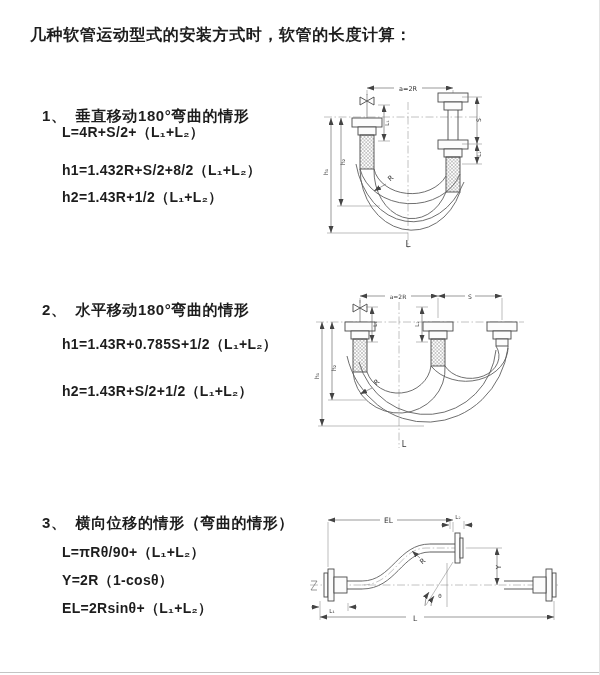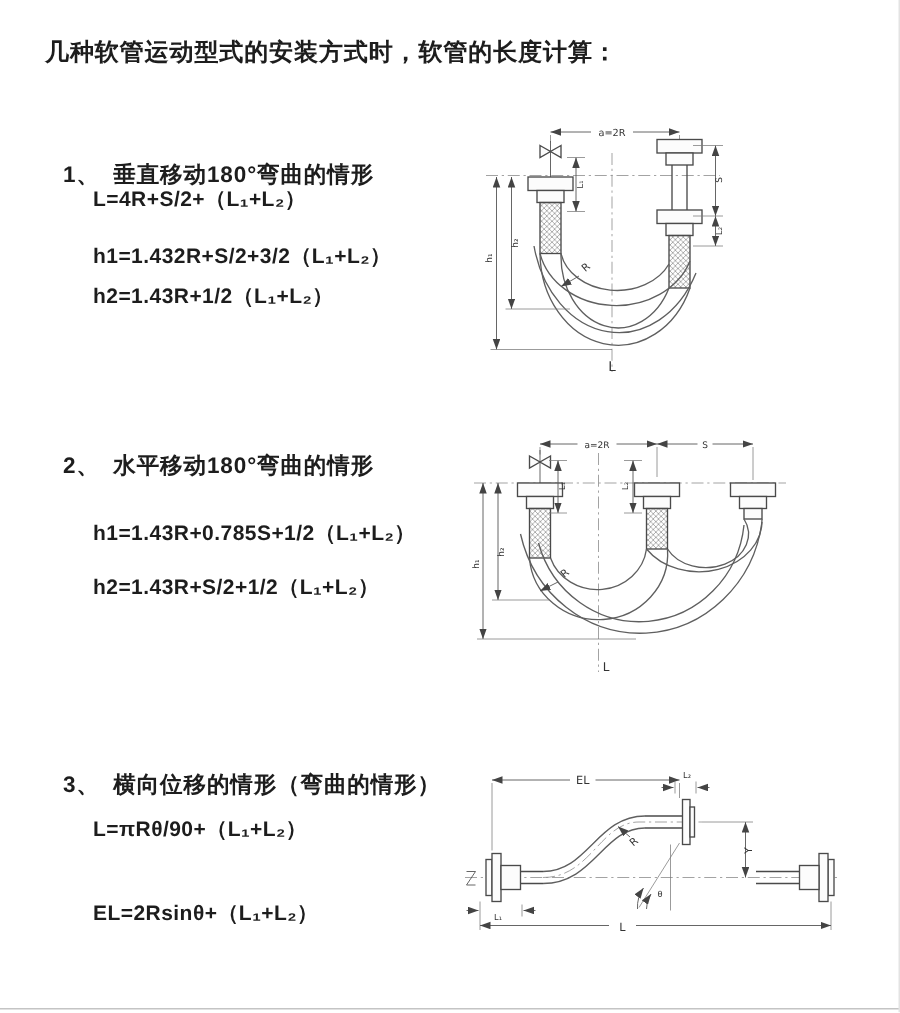--- a/index.html
+++ b/index.html
@@ -37,21 +37,21 @@
       </marker>
     </defs>
   </svg>
 
   <div class="title">几种软管运动型式的安装方式时，软管的长度计算：</div>
 
   <div class="sec-head" style="top:107px">
     <span class="sec-num">1、</span><span>垂直移动180°弯曲的情形</span>
   </div>
   <div class="formula" style="top:124px">L=4R+S/2+（L₁+L₂）</div>
-  <div class="formula" style="top:162px">h1=1.432R+S/2+3/2（L₁+L₂）</div>
+  <div class="formula" style="top:162px">h1=1.432R+S/2+8/2（L₁+L₂）</div>
   <div class="formula" style="top:189px">h2=1.43R+1/2（L₁+L₂）</div>
 
   <svg class="diagram" style="left:312px;top:74px" width="285" height="180" viewBox="0 0 285 180">
     <g>
       <path class="cl" d="M96,28 V174"></path>
       <path class="cl" d="M12,43 H168"></path>
     </g>
     <g>
       <line class="dim" x1="55" y1="14" x2="141" y2="14" marker-start="url(#arr)" marker-end="url(#arr)"></line>
       <rect class="lblbg" x="82" y="9.5" width="28" height="8"></rect>
@@ -111,21 +111,21 @@
     <g>
       <text font-size="7" text-anchor="middle" transform="rotate(-40 80 106)" x="80" y="106">R</text>
       <line class="dim" x1="74" y1="110" x2="62" y2="117" marker-end="url(#arr)"></line>
     </g>
     <text x="96" y="173" font-size="9" text-anchor="middle">L</text>
   </svg>
 
   <div class="sec-head" style="top:301px">
     <span class="sec-num">2、</span><span>水平移动180°弯曲的情形</span>
   </div>
-  <div class="formula" style="top:347px">h1=1.43R+0.785S+1/2（L₁+L₂）</div>
+  <div class="formula" style="top:336px">h1=1.43R+0.785S+1/2（L₁+L₂）</div>
   <div class="formula" style="top:383px">h2=1.43R+S/2+1/2（L₁+L₂）</div>
 
   <svg class="diagram" style="left:306px;top:276px" width="290" height="180" viewBox="0 0 290 180">
     <g>
       <path class="cl" d="M10,46 H218"></path>
       <path class="cl" d="M93,26 V172"></path>
     </g>
     <g>
       <line class="dim" x1="54" y1="20" x2="132" y2="20" marker-start="url(#arr)" marker-end="url(#arr)"></line>
       <rect class="lblbg" x="79" y="15.5" width="26" height="8"></rect>
@@ -191,20 +191,21 @@
       <text font-size="7" text-anchor="middle" transform="rotate(-40 72 108)" x="72" y="108">R</text>
       <line class="dim" x1="66" y1="112" x2="54" y2="118" marker-end="url(#arr)"></line>
     </g>
     <text x="98" y="171" font-size="8" text-anchor="middle">L</text>
   </svg>
 
   <div class="sec-head" style="top:514px">
     <span class="sec-num">3、</span><span>横向位移的情形（弯曲的情形）</span>
   </div>
   <div class="formula" style="top:544px">L=πRθ/90+（L₁+L₂）</div>
+  <div class="formula" style="top:572px">Y=2R（1-cosθ）</div>
   <div class="formula" style="top:600px">EL=2Rsinθ+（L₁+L₂）</div>
 
   <svg class="diagram" style="left:300px;top:505px" width="300" height="140" viewBox="0 0 300 140">
     <g>
       <path class="cl" d="M10,80 H258"></path>
       <path class="cl" d="M62,80 C94,80 100,43 126,43 L168,43"></path>
     </g>
     <g>
       <path class="dim" d="M11,76 L17,76 L11,85 L17,85"></path>
     </g>

